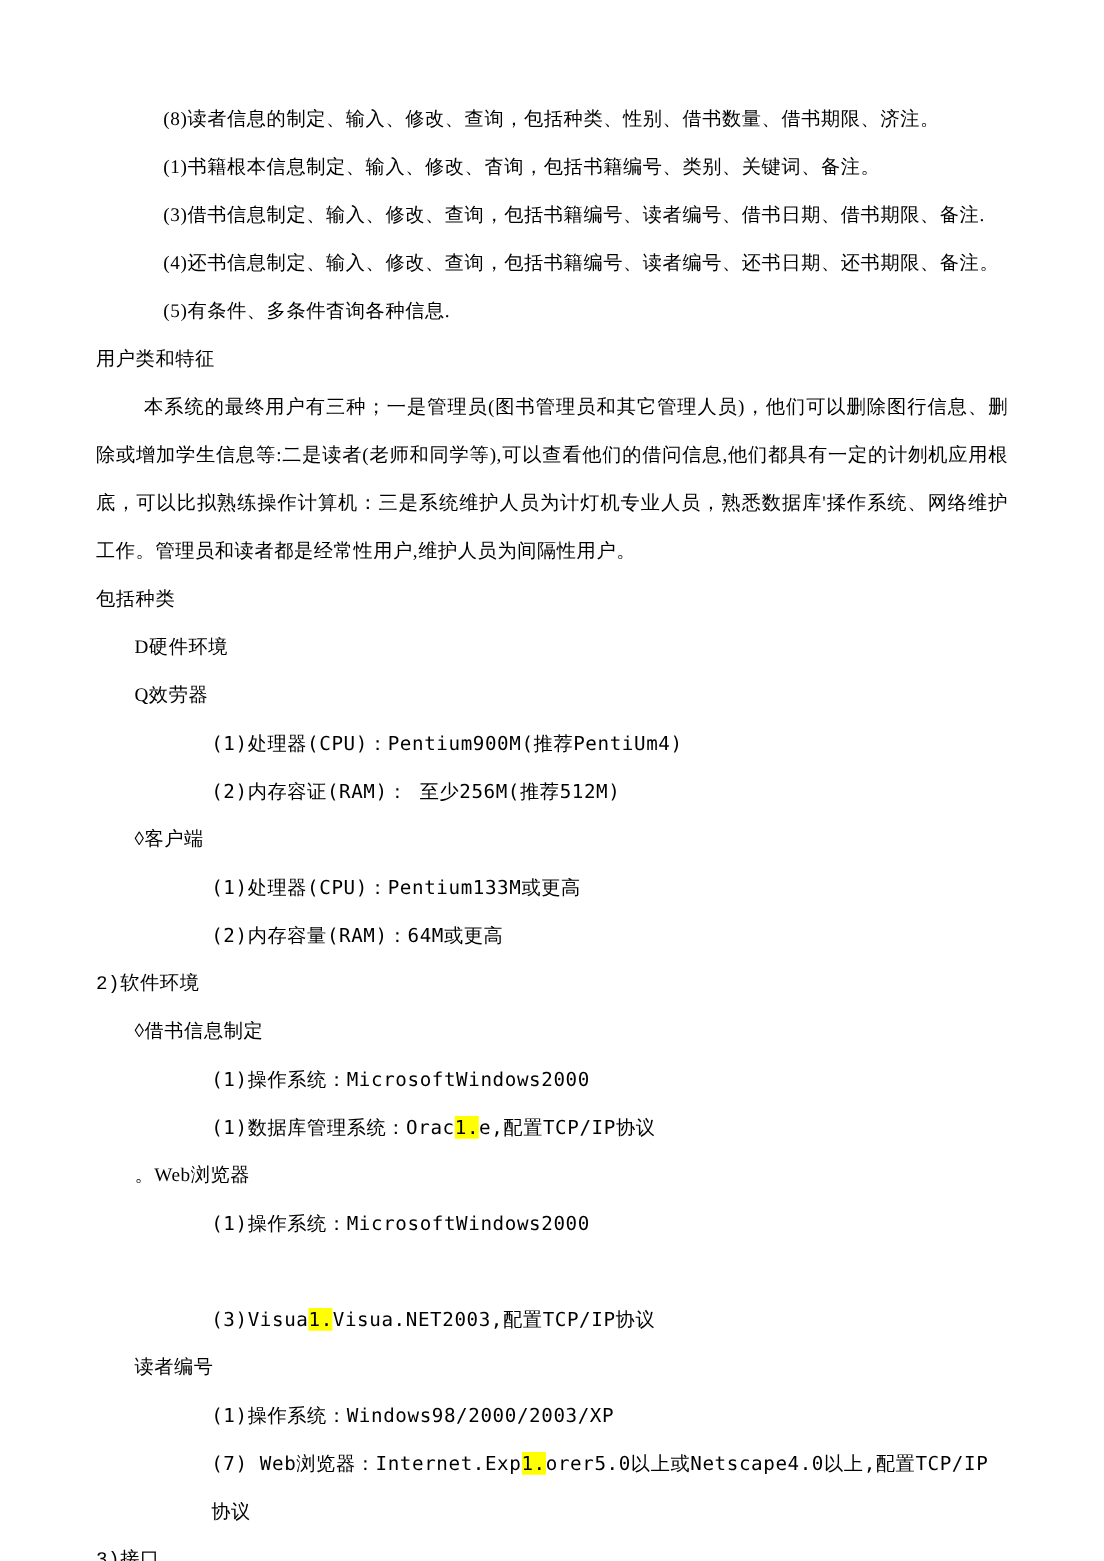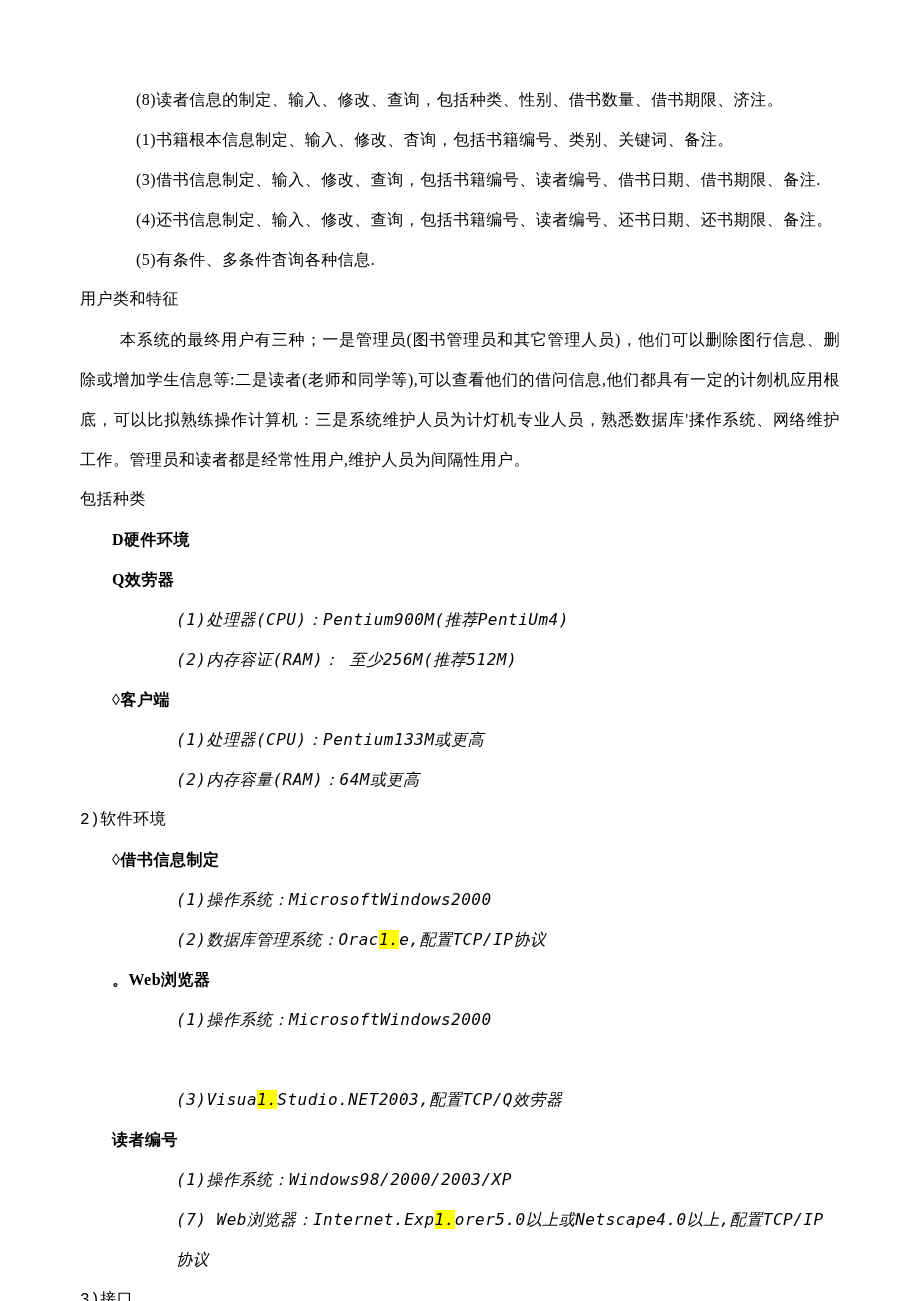--- a/index.html
+++ b/index.html
@@ -10,35 +10,34 @@
       color: #000000;
       line-height: 2.5;
       padding: 80px 80px 40px 80px;
       width: 920px;
       box-sizing: border-box;
     }
     .line {
       white-space: pre-wrap;
       letter-spacing: 0.5px;
     }
-    .indent-1 { padding-left: 2em; font-weight: bold; }
+    .indent-1 { padding-left: 2em; }
     .indent-2 { padding-left: 3.5em; }
     .indent-3 { padding-left: 6em; }
     .no-indent { padding-left: 0; font-family: Liberation Mono, monospace; }
     .para {
       text-indent: 2.5em;
       text-align: justify;
       padding-left: 0;
     }
     .hl {
       background-color: #ffff00;
     }
     .mono {
       font-family: "SimSun", monospace;
-      font-style: italic;
     }
   </style>
 </head>
 <body>
 
 <div class="line indent-2">(8)读者信息的制定、输入、修改、查询，包括种类、性别、借书数量、借书期限、济注。</div>
 <div class="line indent-2">(1)书籍根本信息制定、输入、修改、杳询，包括书籍编号、类别、关键词、备注。</div>
 <div class="line indent-2">(3)借书信息制定、输入、修改、查询，包括书籍编号、读者编号、借书日期、借书期限、备注.</div>
 <div class="line indent-2">(4)还书信息制定、输入、修改、查询，包括书籍编号、读者编号、还书日期、还书期限、备注。</div>
 <div class="line indent-2">(5)有条件、多条件杳询各种信息.</div>
@@ -56,24 +55,24 @@
 <div class="line indent-3 mono">(2)内存容证(RAM)： 至少256M(推荐512M)</div>
 
 <div class="line indent-1">◊客户端</div>
 <div class="line indent-3 mono">(1)处理器(CPU)：Pentium133M或更高</div>
 <div class="line indent-3 mono">(2)内存容量(RAM)：64M或更高</div>
 
 <div class="line no-indent">2)软件环境</div>
 
 <div class="line indent-1">◊借书信息制定</div>
 <div class="line indent-3 mono">(1)操作系统：MicrosoftWindows2000</div>
-<div class="line indent-3 mono"><span>(2)数据库管理系统：Orac</span><span class="hl">1.</span><span>e,配置TCP/IP协议</span></div>
+<div class="line indent-3 mono"><span>(1)数据库管理系统：Orac</span><span class="hl">1.</span><span>e,配置TCP/IP协议</span></div>
 
 <div class="line indent-1">。Web浏览器</div>
 <div class="line indent-3 mono">(1)操作系统：MicrosoftWindows2000</div>
 <div class="line indent-3 mono">&nbsp;</div>
-<div class="line indent-3 mono"><span>(3)Visua</span><span class="hl">1.</span><span>Studio.NET2003,配置TCP/Q效劳器</span></div>
+<div class="line indent-3 mono"><span>(3)Visua</span><span class="hl">1.</span><span>Visua.NET2003,配置TCP/IP协议</span></div>
 
 <div class="line indent-1">读者编号</div>
 <div class="line indent-3 mono">(1)操作系统：Windows98/2000/2003/XP</div>
 <div class="line indent-3 mono"><span>(7) Web浏览器：Internet.Exp</span><span class="hl">1.</span><span>orer5.0以上或Netscape4.0以上,配置TCP/IP协议</span></div>
 
 <div class="line no-indent">3)接口</div>
 
 </body></html>

